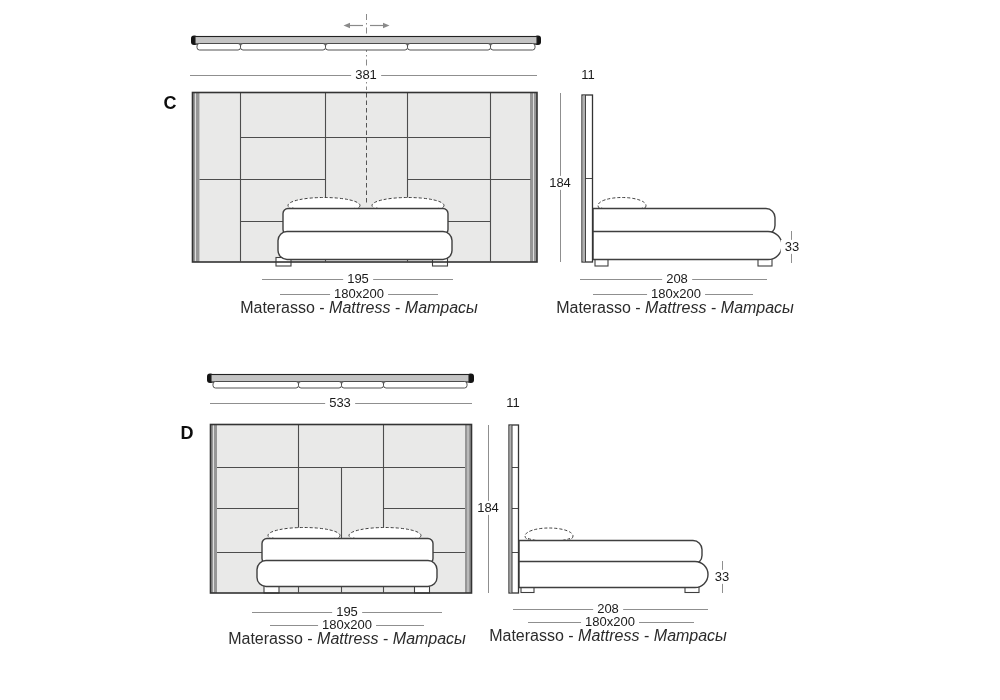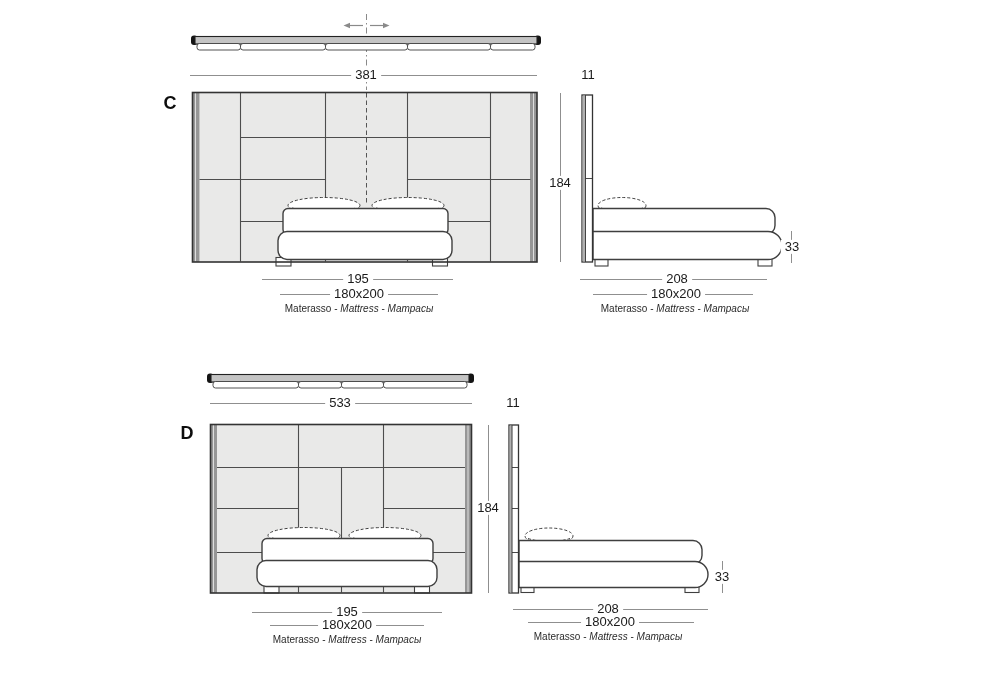--- a/index.html
+++ b/index.html
@@ -1,21 +1,21 @@
 <!DOCTYPE html>
 <html><head>
 <meta charset="utf-8">
 <style>
   html,body{margin:0;padding:0;background:#fff;}
   body{width:1000px;height:700px;font-family:"Liberation Sans", sans-serif;}
   .stage{position:relative;width:1000px;height:700px;background:#fff;overflow:hidden;}
   .stage svg{position:absolute;left:0;top:0;}
   .txt{position:absolute;transform:translate(-50%,-50%);font-size:13px;line-height:1.1;
        color:#1a1a1a;background:#fff;padding:0 4px;white-space:nowrap;}
-  .cap{font-size:10px;color:#2b2b2b;padding:0 2px;}
+  .cap{font-size:16px;color:#2b2b2b;padding:0 2px;}
   .cap .ital{font-style:italic;}
   .cap .sep{white-space:pre;}
   .vlabel{font-size:18px;font-weight:bold;color:#0d0d0d;background:transparent;padding:0;}
 </style>
 </head>
 <body>
 
 <div class="stage">
 
 <svg width="1000" height="700" viewBox="0 0 1000 700">

